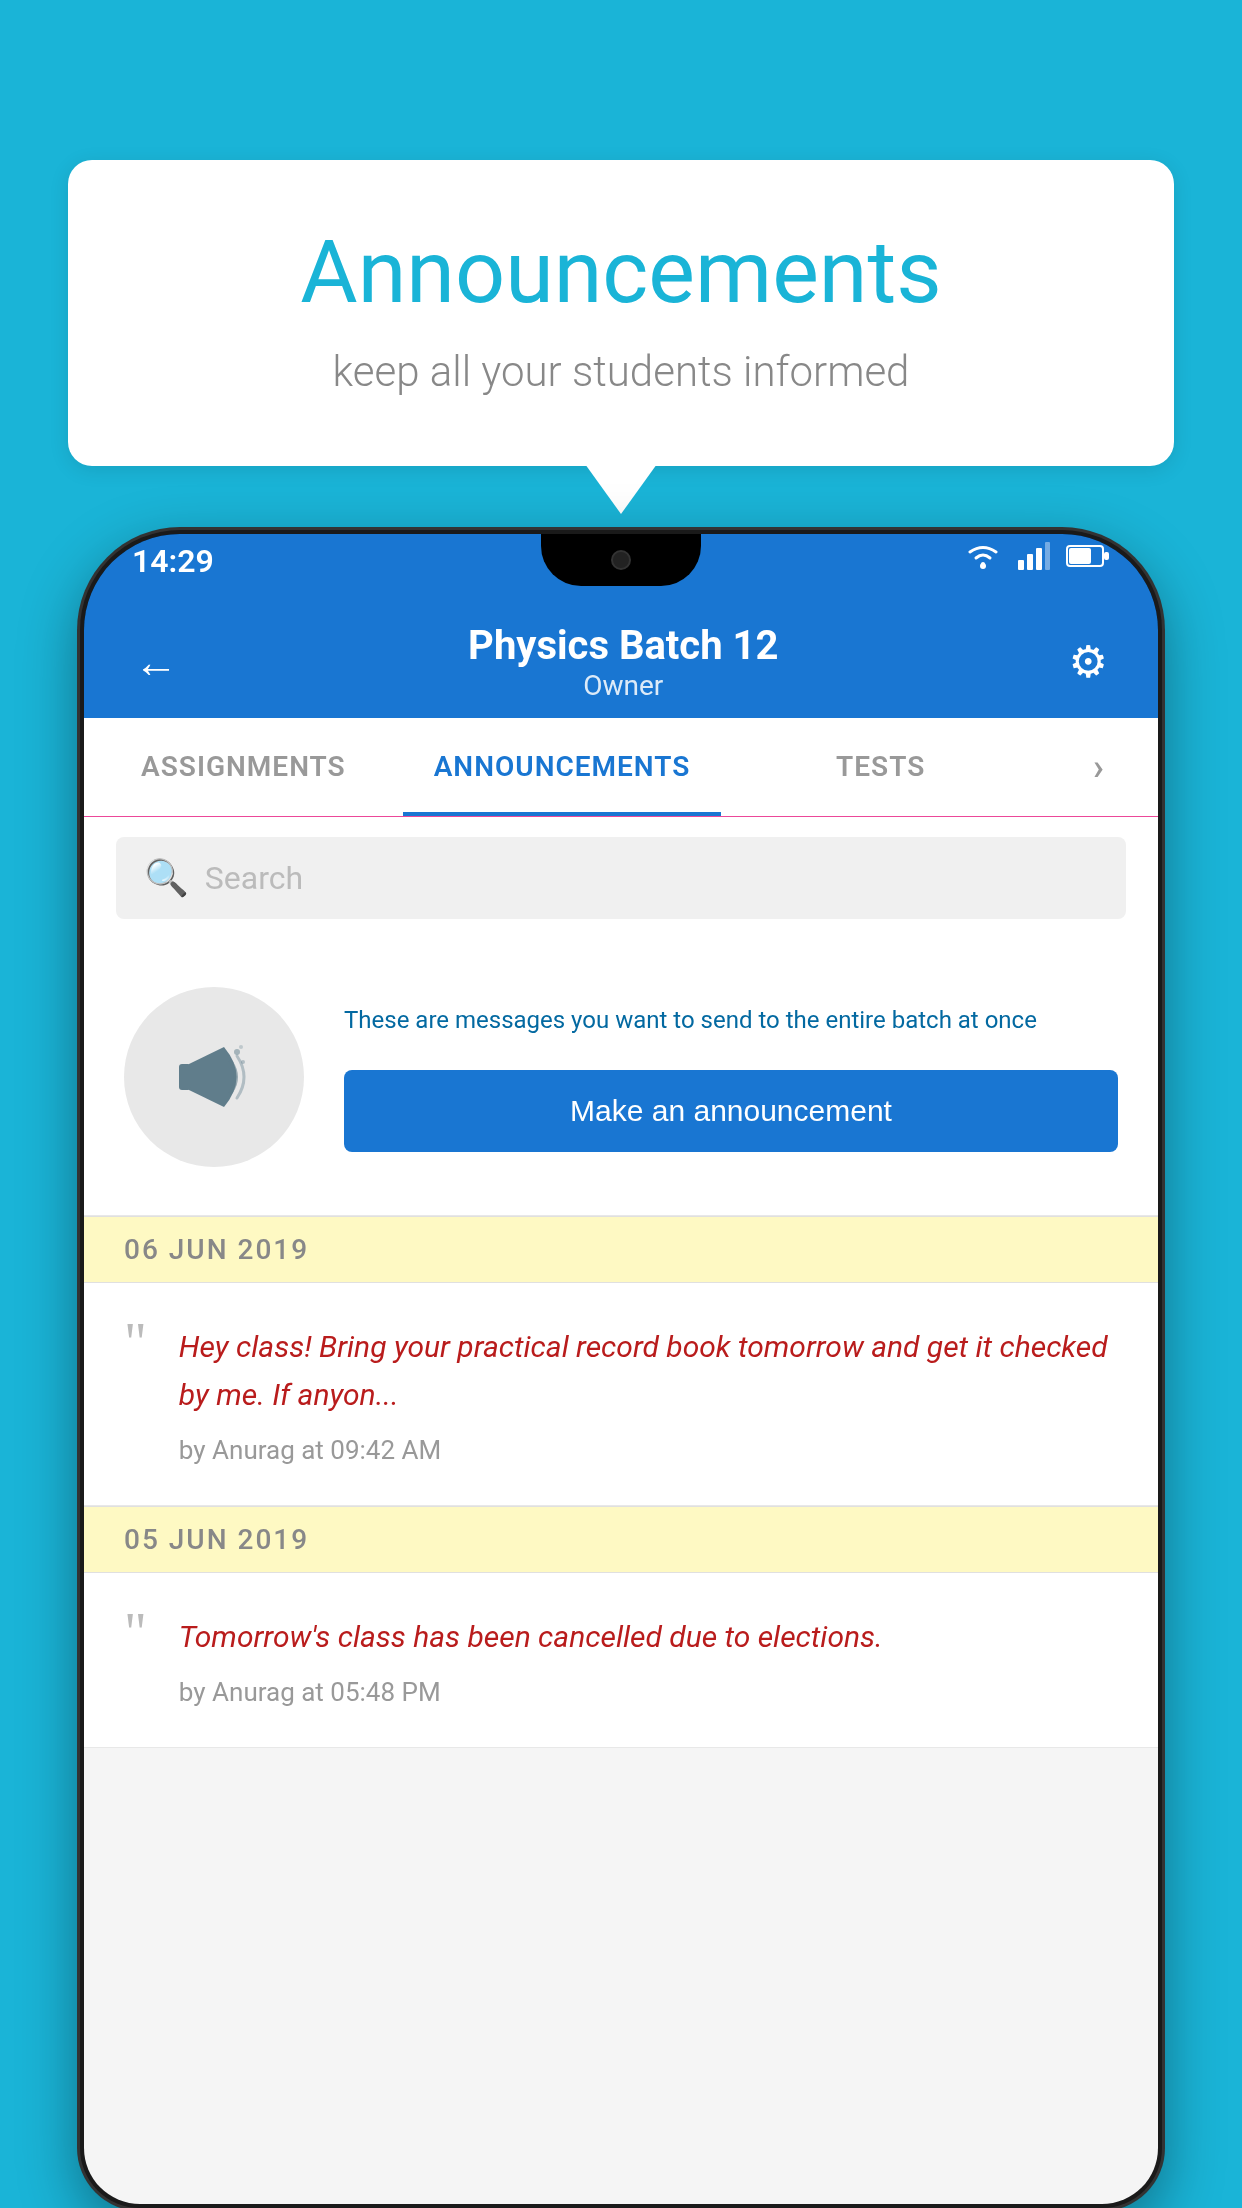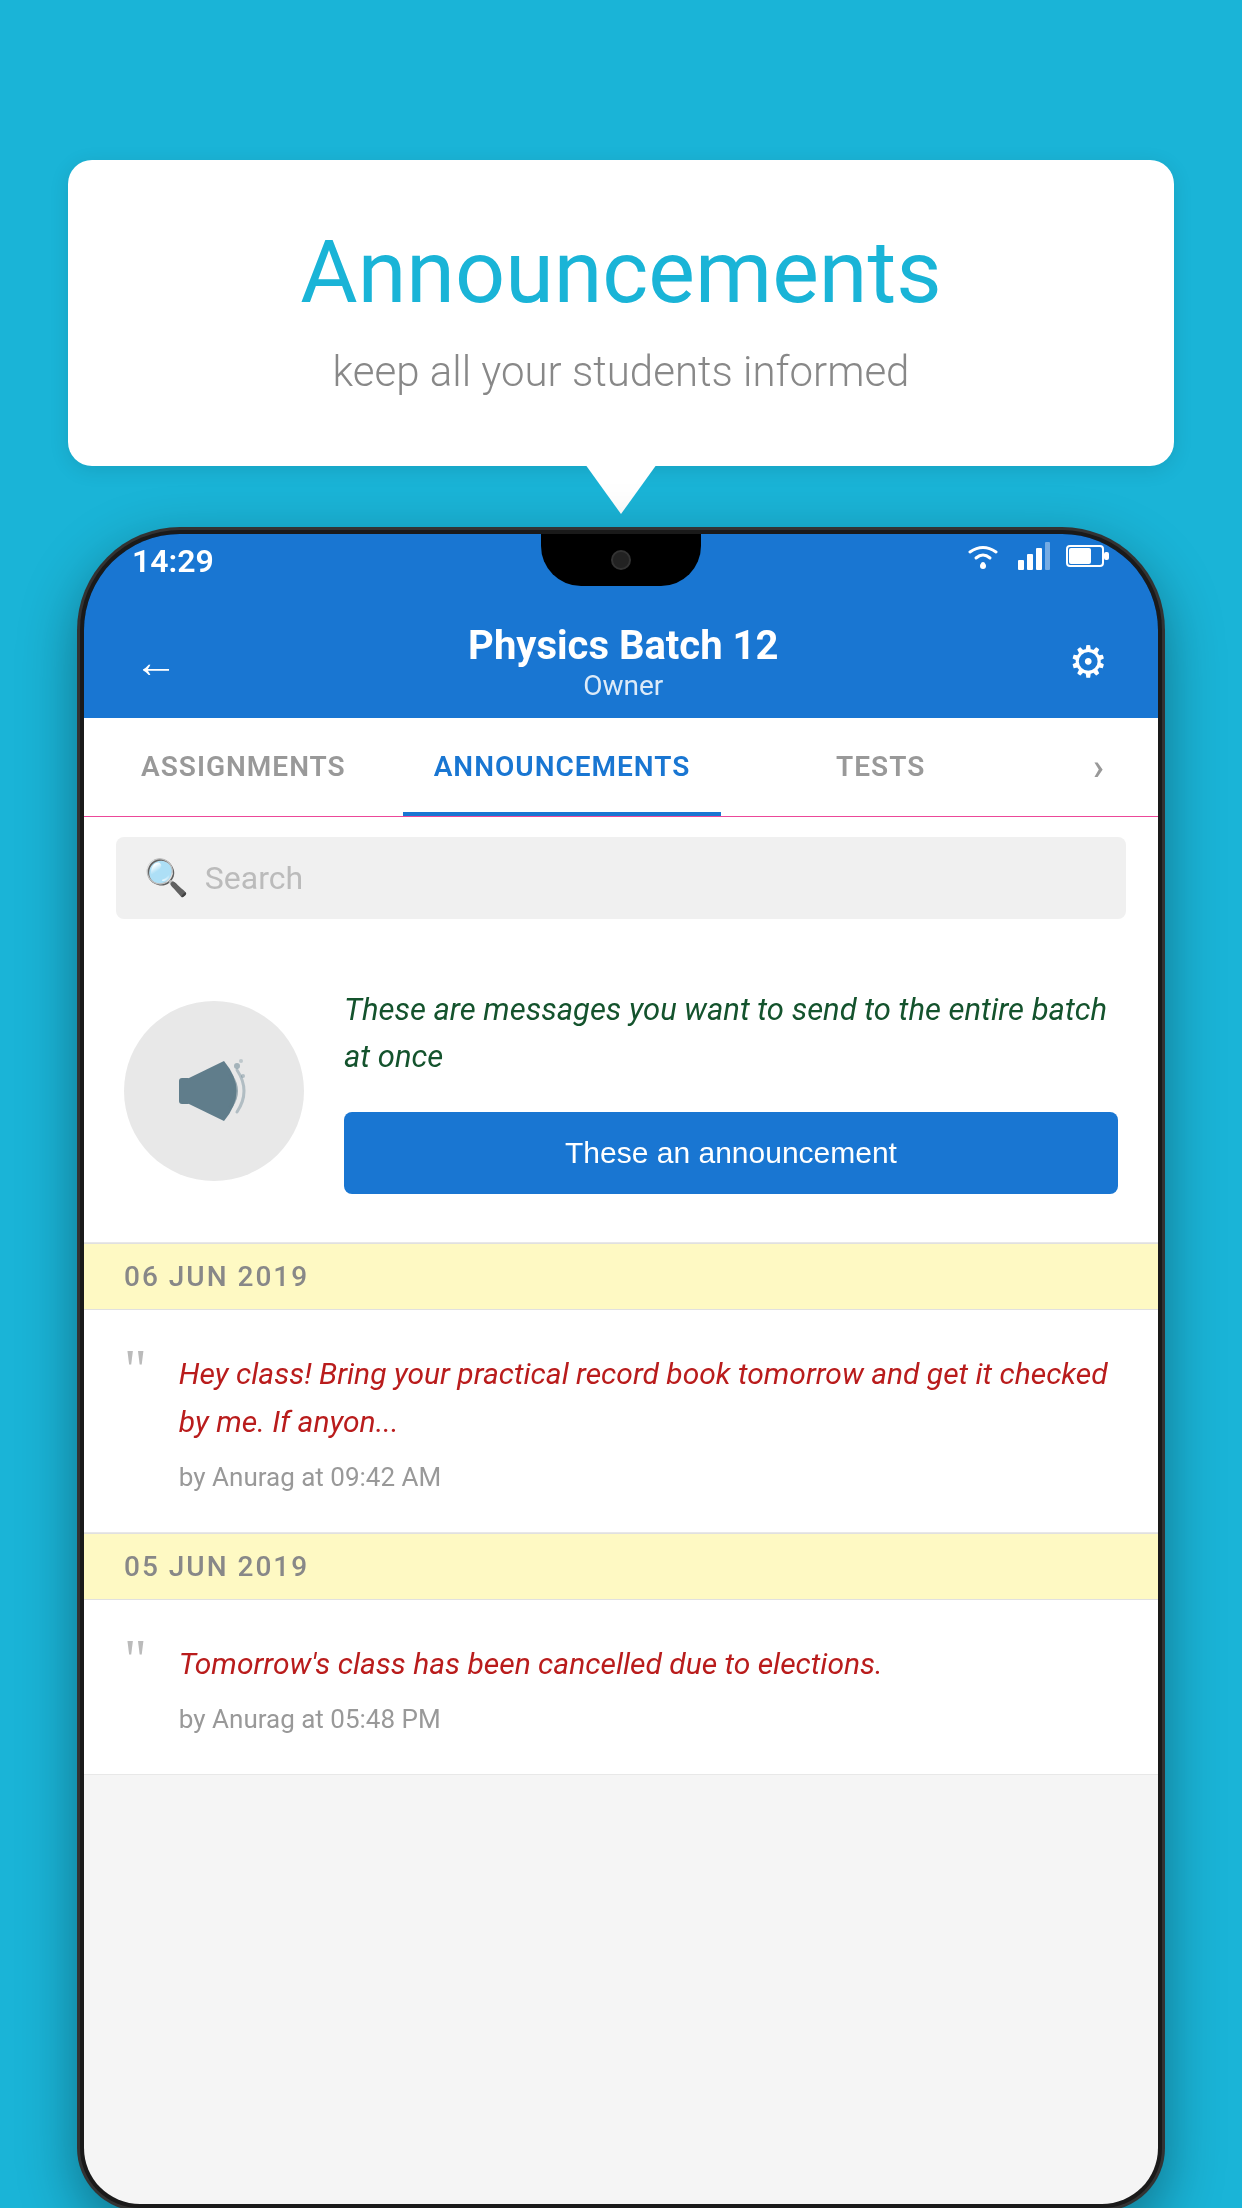--- a/index.html
+++ b/index.html
@@ -252,25 +252,24 @@
       display: flex;
       align-items: center;
       justify-content: center;
     }
 
     .prompt-right {
       flex: 1;
     }
 
     .prompt-text {
-      color: #14532d;
-      font-size: 31px;
+      color: #0369a1;
+      font-size: 24px;
       line-height: 1.5;
       margin-bottom: 32px;
-      font-style: italic;
     }
 
     .make-announcement-btn {
       background: #1976d2;
       color: #fff;
       border: none;
       border-radius: 8px;
       padding: 24px 36px;
       font-size: 30px;
       font-weight: 500;
@@ -415,21 +414,21 @@
             <path d="M62 30 Q72 45 62 60" stroke="#607d8b" stroke-width="4" fill="none" stroke-linecap="round" opacity="0.6"></path>
             <path d="M68 24 Q82 45 68 66" stroke="#607d8b" stroke-width="3" fill="none" stroke-linecap="round" opacity="0.4"></path>
 
             <circle cx="68" cy="20" r="3" fill="#607d8b" opacity="0.5"></circle>
             <circle cx="74" cy="30" r="2" fill="#607d8b" opacity="0.4"></circle>
             <circle cx="72" cy="15" r="2" fill="#607d8b" opacity="0.3"></circle>
           </svg>
         </div>
         <div class="prompt-right">
           <div class="prompt-text">These are messages you want to send to the entire batch at once</div>
-          <button class="make-announcement-btn">These an announcement</button>
+          <button class="make-announcement-btn">Make an announcement</button>
         </div>
       </div>
 
       <div class="date-divider">06  JUN  2019</div>
 
       <div class="announcement-item">
         <div class="quote-icon">"</div>
         <div class="announcement-body">
           <div class="announcement-text">Hey class! Bring your practical record book tomorrow and get it checked by me. If anyon...</div>
           <div class="announcement-meta">by Anurag at 09:42 AM</div>

